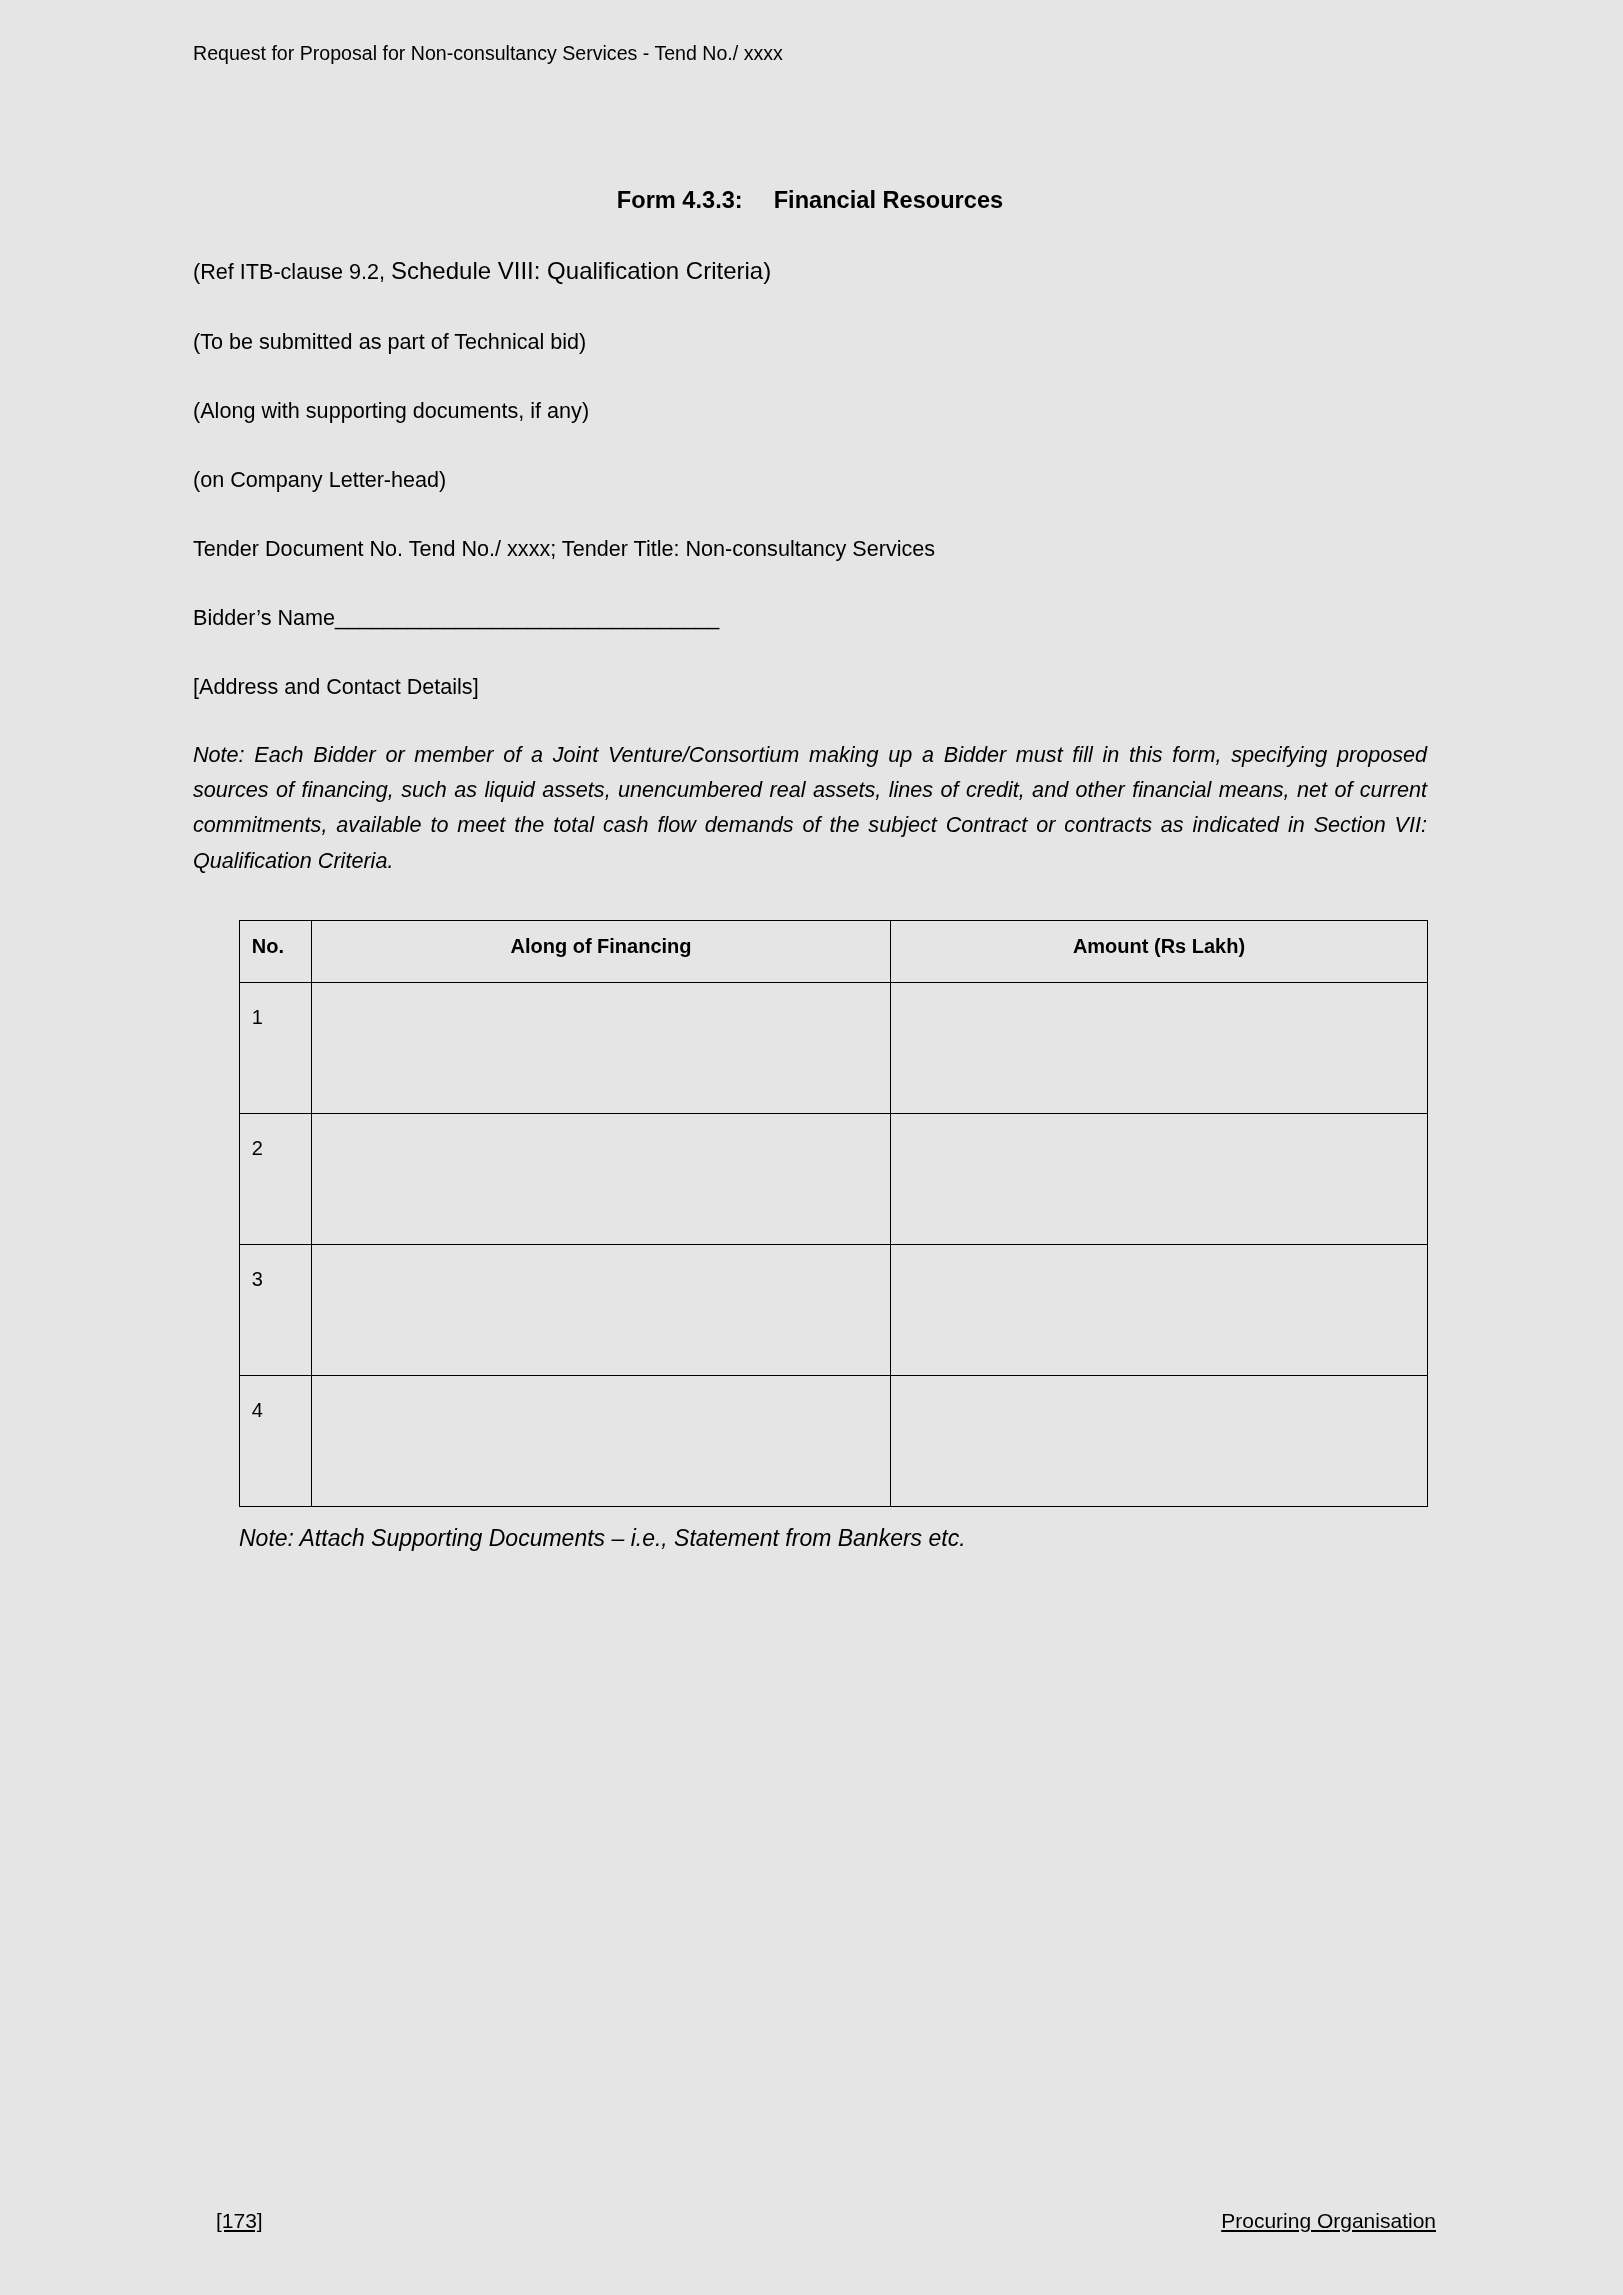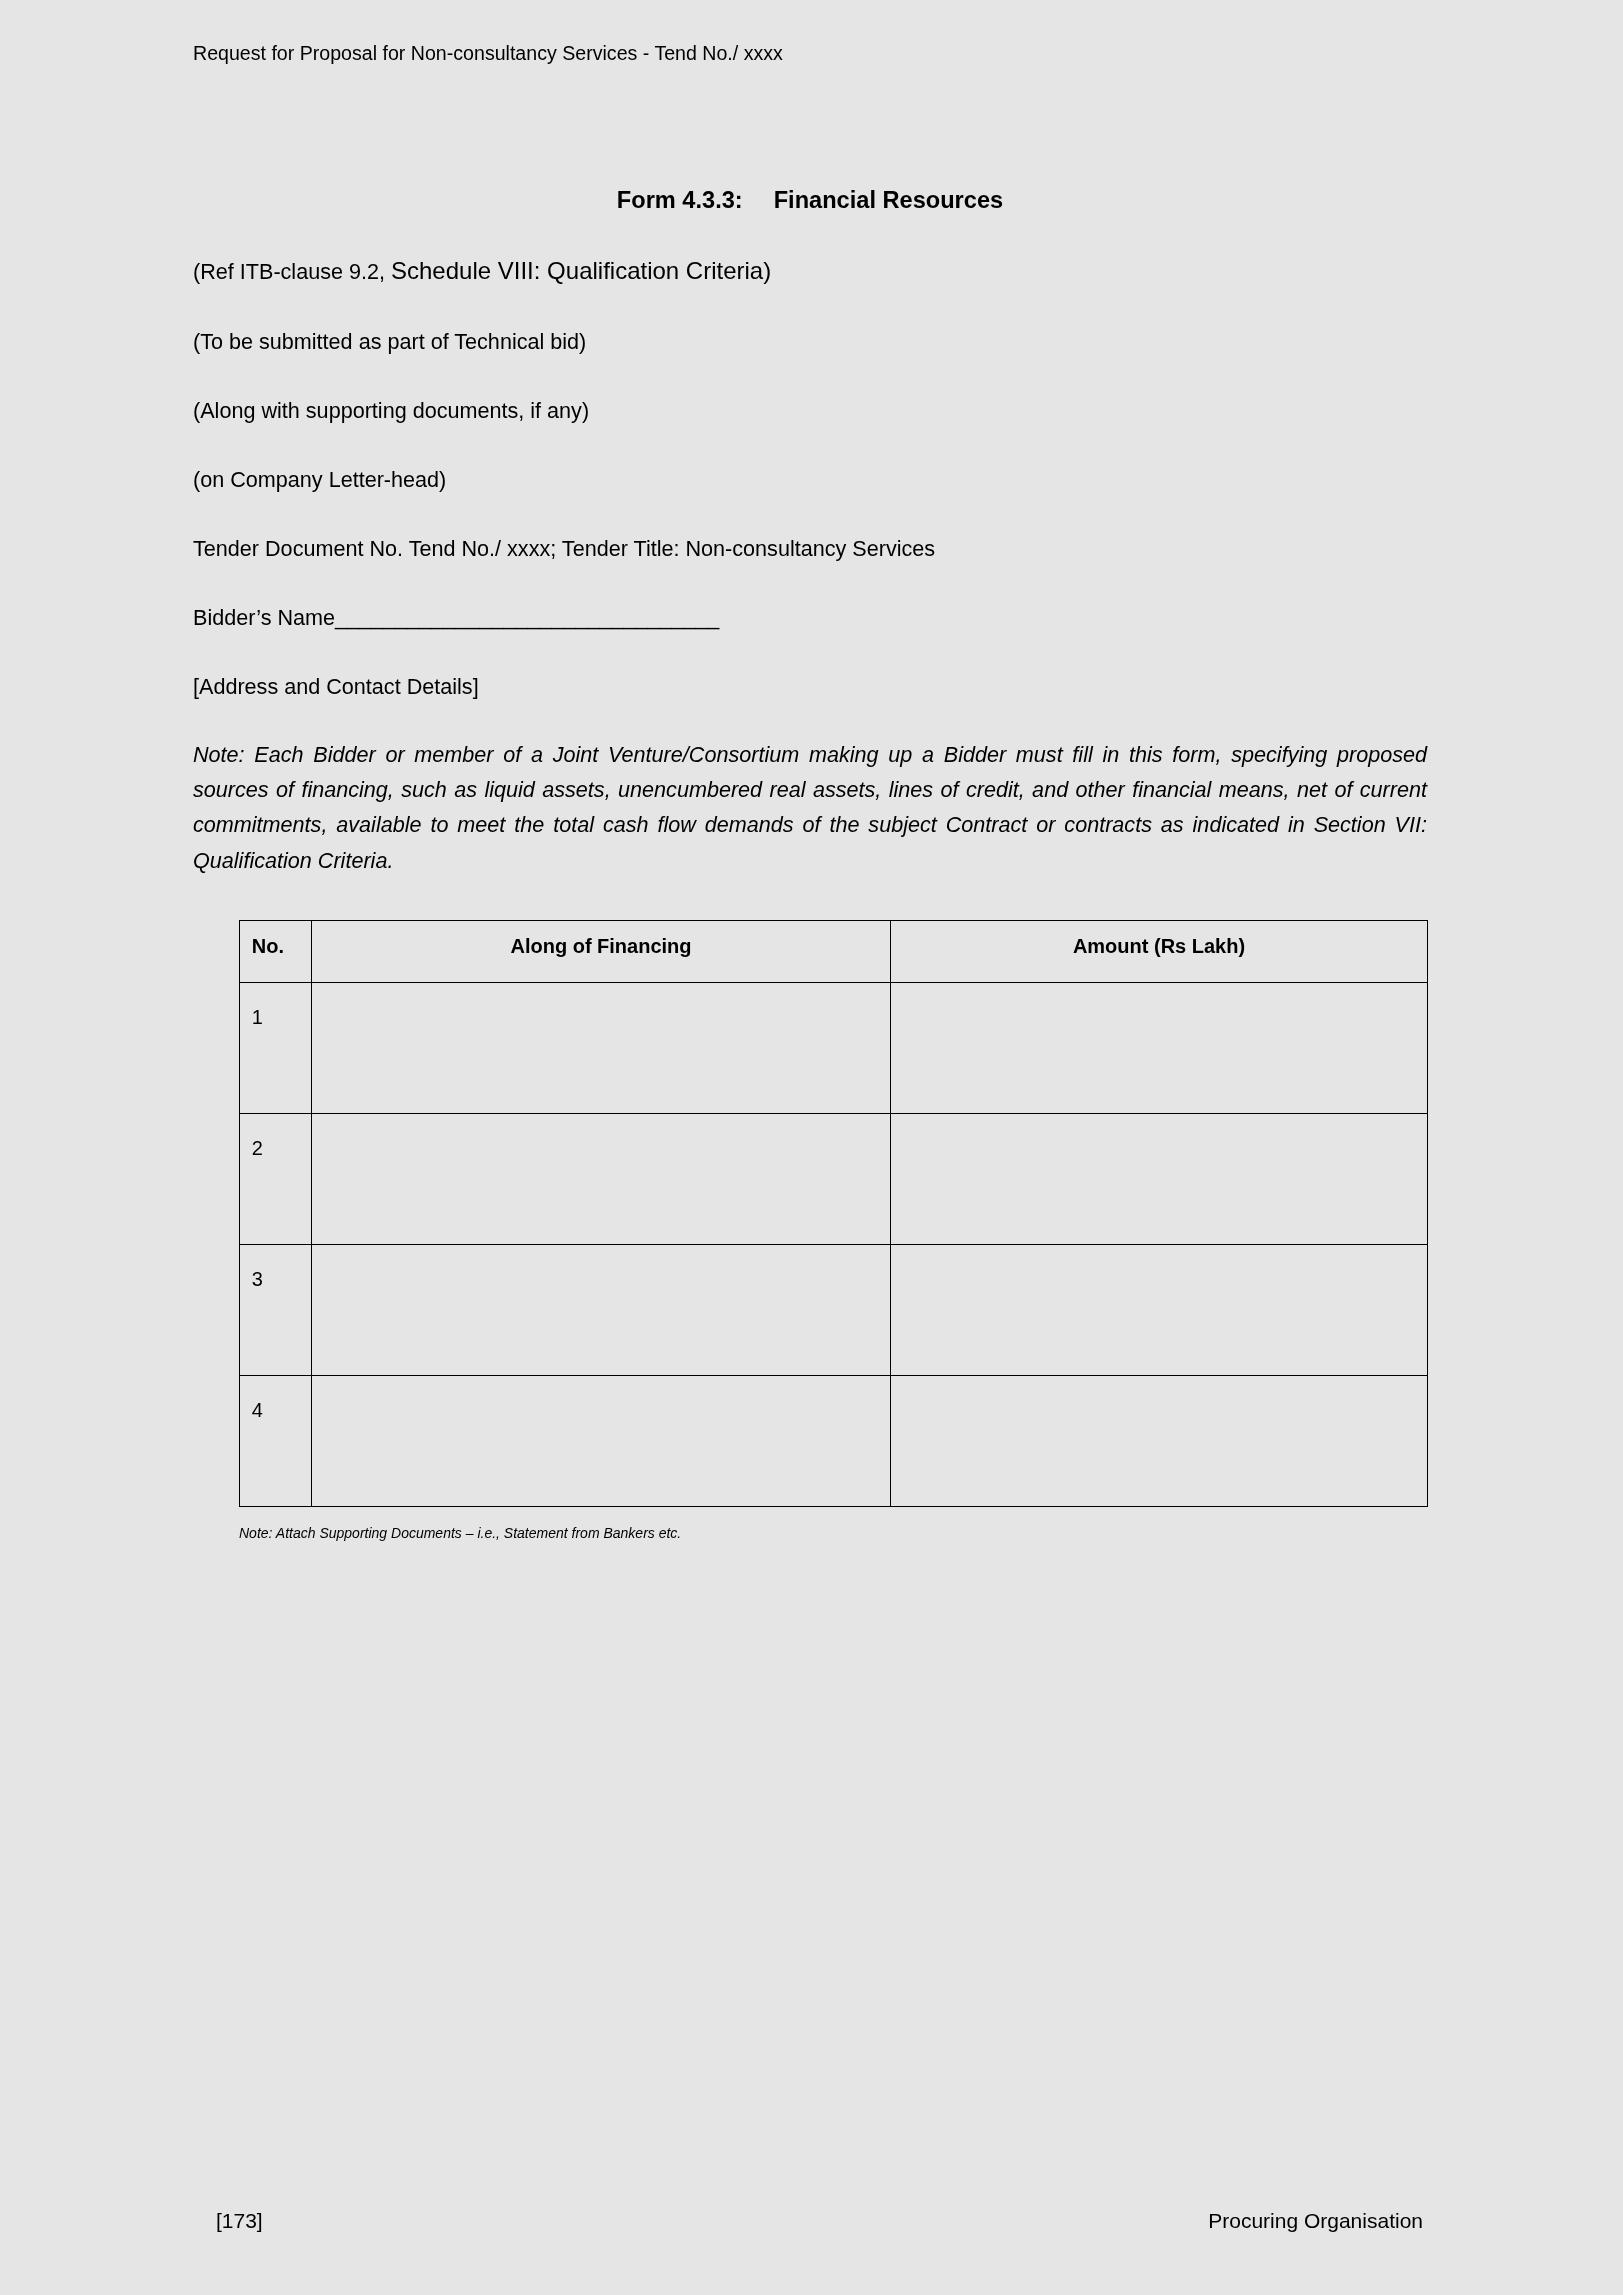--- a/index.html
+++ b/index.html
@@ -81,31 +81,32 @@
     padding-top: 23px;
     padding-left: 11.8px;
     text-align: left;
   }
   .col-no { width: 72px; }
   .col-source { width: 579px; }
   .col-amount { width: 537px; }
   .table-note {
     margin-top: 18.3px;
     margin-left: 46px;
-    font-size: 14px;
+    font-size: 23px;
     font-style: italic;
   }
   .footer {
     position: absolute;
     left: 216px;
-    right: 200px;
+    right: 187px;
     bottom: 62px;
     display: flex;
     justify-content: space-between;
     font-size: 21px;
+    text-decoration: underline;
   }
 </style>
 </head>
 <body>
 
 <div class="page">
   <div class="content">
 
     <div class="doc-header">Request for Proposal for Non-consultancy Services - Tend No./ xxxx</div>
 

